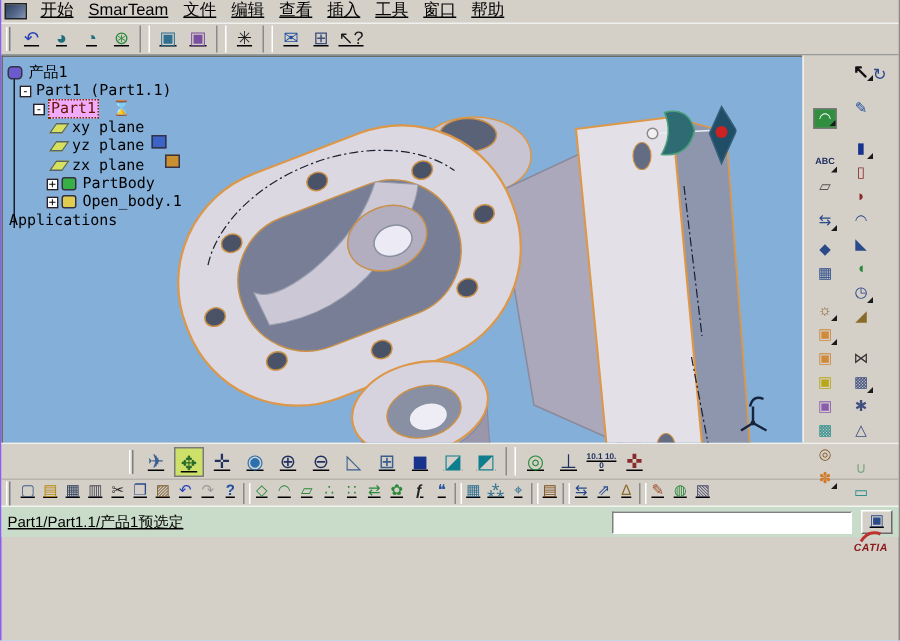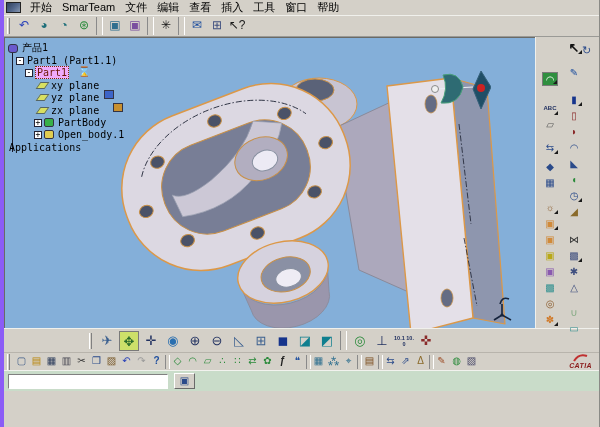--- a/index.html
+++ b/index.html
@@ -1,38 +1,38 @@
 <!DOCTYPE html>
 <html><head>
 <meta charset="utf-8">
 <style>
   * { box-sizing: border-box; margin: 0; padding: 0; }
   html,body { width:600px; height:427px; overflow:hidden; }
   body { font-family:"Liberation Sans", sans-serif; }
-  .app { width:600px; height:427px; position:relative; background:#D4D0C8; border-left:4px solid #8b5cf6; border-right:1px solid #8a8a86; }
+  .app { width:600px; height:427px; position:relative; background:#D4D0C8; border-left:1px solid #8b5cf6; border-right:1px solid #8a8a86;text-decoration:underline; }
 
   
   .menubar { height:15px; display:flex; align-items:center; background:#D4D0C8; font-size:11px; line-height:15px; }
   .app-icon { width:15px; height:11px; margin:0 4px 0 2px; background:linear-gradient(135deg,#30405c 0%,#54688c 55%,#8898b0 100%); border:1px solid #222; }
   .menu-item { padding:0 5px; color:#000; white-space:nowrap; cursor:default; }
 
   
   .toolbar { display:flex; align-items:center; background:#D4D0C8; }
   .toolbar-top { height:22px; border-top:1px solid #f0f0ec; border-bottom:1px solid #9a9a96; }
   .handle { width:3px; height:16px; border-left:1px solid #fff; border-right:1px solid #808080; margin:0 4px 0 3px; }
   .repeat-host { display:contents; }
   .tbi { position:relative; display:inline-block; width:18px; height:18px; line-height:17px; font-size:12px; text-align:center; margin:0 1px; cursor:default; }
   .tbi.sep { width:7px; height:18px; border-left:1px solid #8a8a8a; border-right:1px solid #fff; margin:0 2px; }
   .tbi.boxed { border:1px solid #7a7a7a; }
   .tbi.bold { font-weight:bold; }
   .tbi.units { font-size:5px; line-height:5px; white-space:normal; word-break:break-all; padding-top:4px; font-weight:bold; }
   .fly::after { content:""; position:absolute; right:0; bottom:1px; border-left:4px solid transparent; border-bottom:4px solid #1a1a1a; }
 
   
-  .main { display:flex; height:291px; }
+  .main { display:flex; height:258px; }
   .viewport { position:relative; flex:1; background:#84AFD9; border-top:1px solid #6a6a66; border-left:1px solid #6a6a66; overflow:hidden; }
 
   
   .tree { position:absolute; left:3px; top:4px; font-family:"DejaVu Sans Mono", monospace; font-size:10px; color:#000; z-index:3; }
   .trunk { position:absolute; left:4px; top:9px; width:0; height:101px; border-left:1px solid #1a1a2a; }
   .trow { display:flex; align-items:center; height:12.4px; position:relative; white-space:nowrap; }
   .texp { width:8px; height:8px; border:1px solid #223; background:#fff; font-size:8px; line-height:6px; text-align:center; margin-right:2px; flex:0 0 auto; }
   .texp:empty { visibility:hidden; width:0; border:none; margin-right:0; }
   .ticon { width:10px; height:9px; margin-right:3px; border:1px solid #334; flex:0 0 auto; }
   .ticon.prod { border-radius:3px; }
@@ -279,17 +279,18 @@
   </div>
 
   <div class="catia-logo">
     <svg width="18" height="8" viewBox="0 0 18 8">
       <path d="M2,7 Q7,-1 15,2" stroke="#c03030" stroke-width="2" fill="none"></path>
     </svg>
     <span class="catia-text">CATIA</span>
   </div>
 
   <div class="statusbar">
+    <span class="status-msg">Part1/Part1.1/产品1预选定</span>
     <input class="status-input" value="" style="">
     <span class="status-btn">▣</span>
   </div>
 
 </div>
 
 </body></html>

